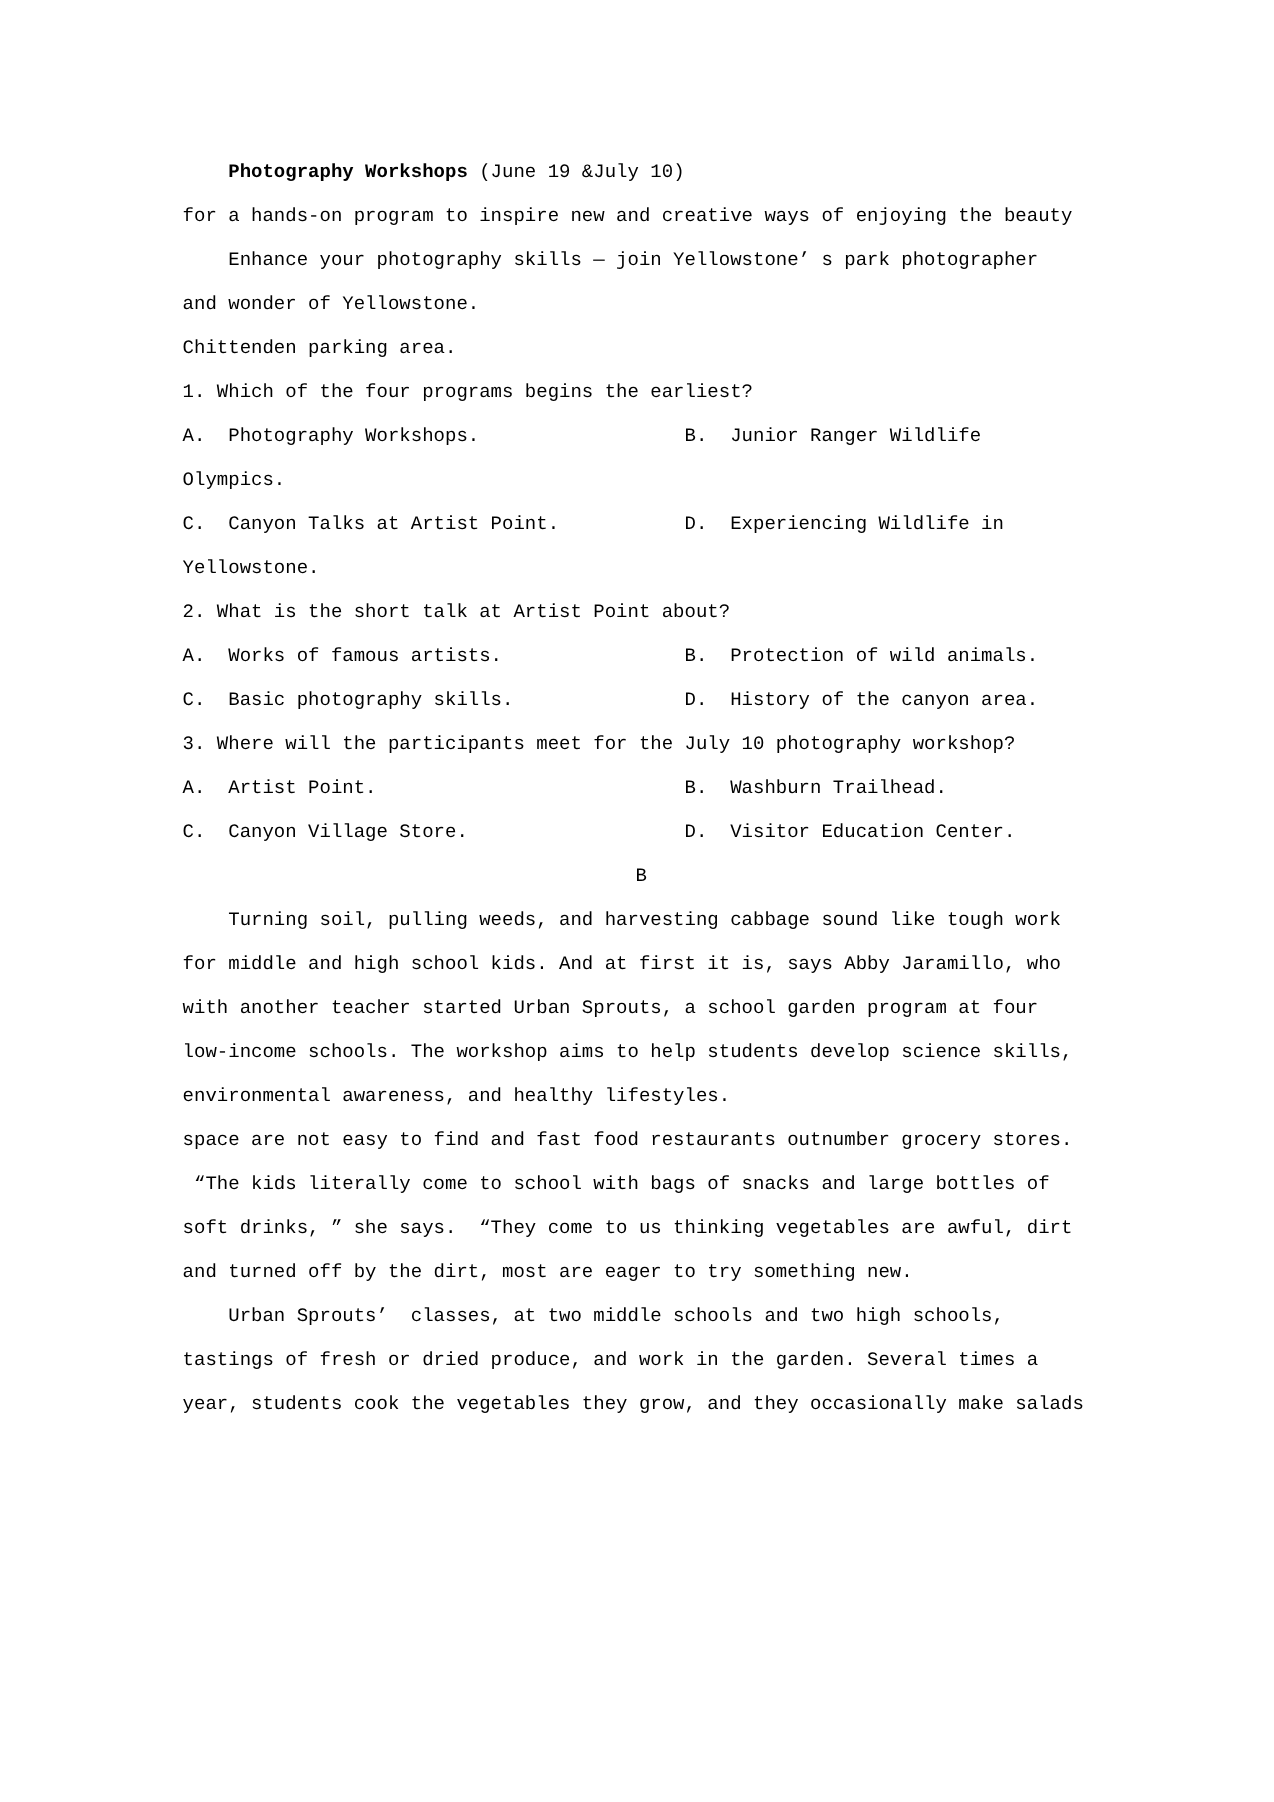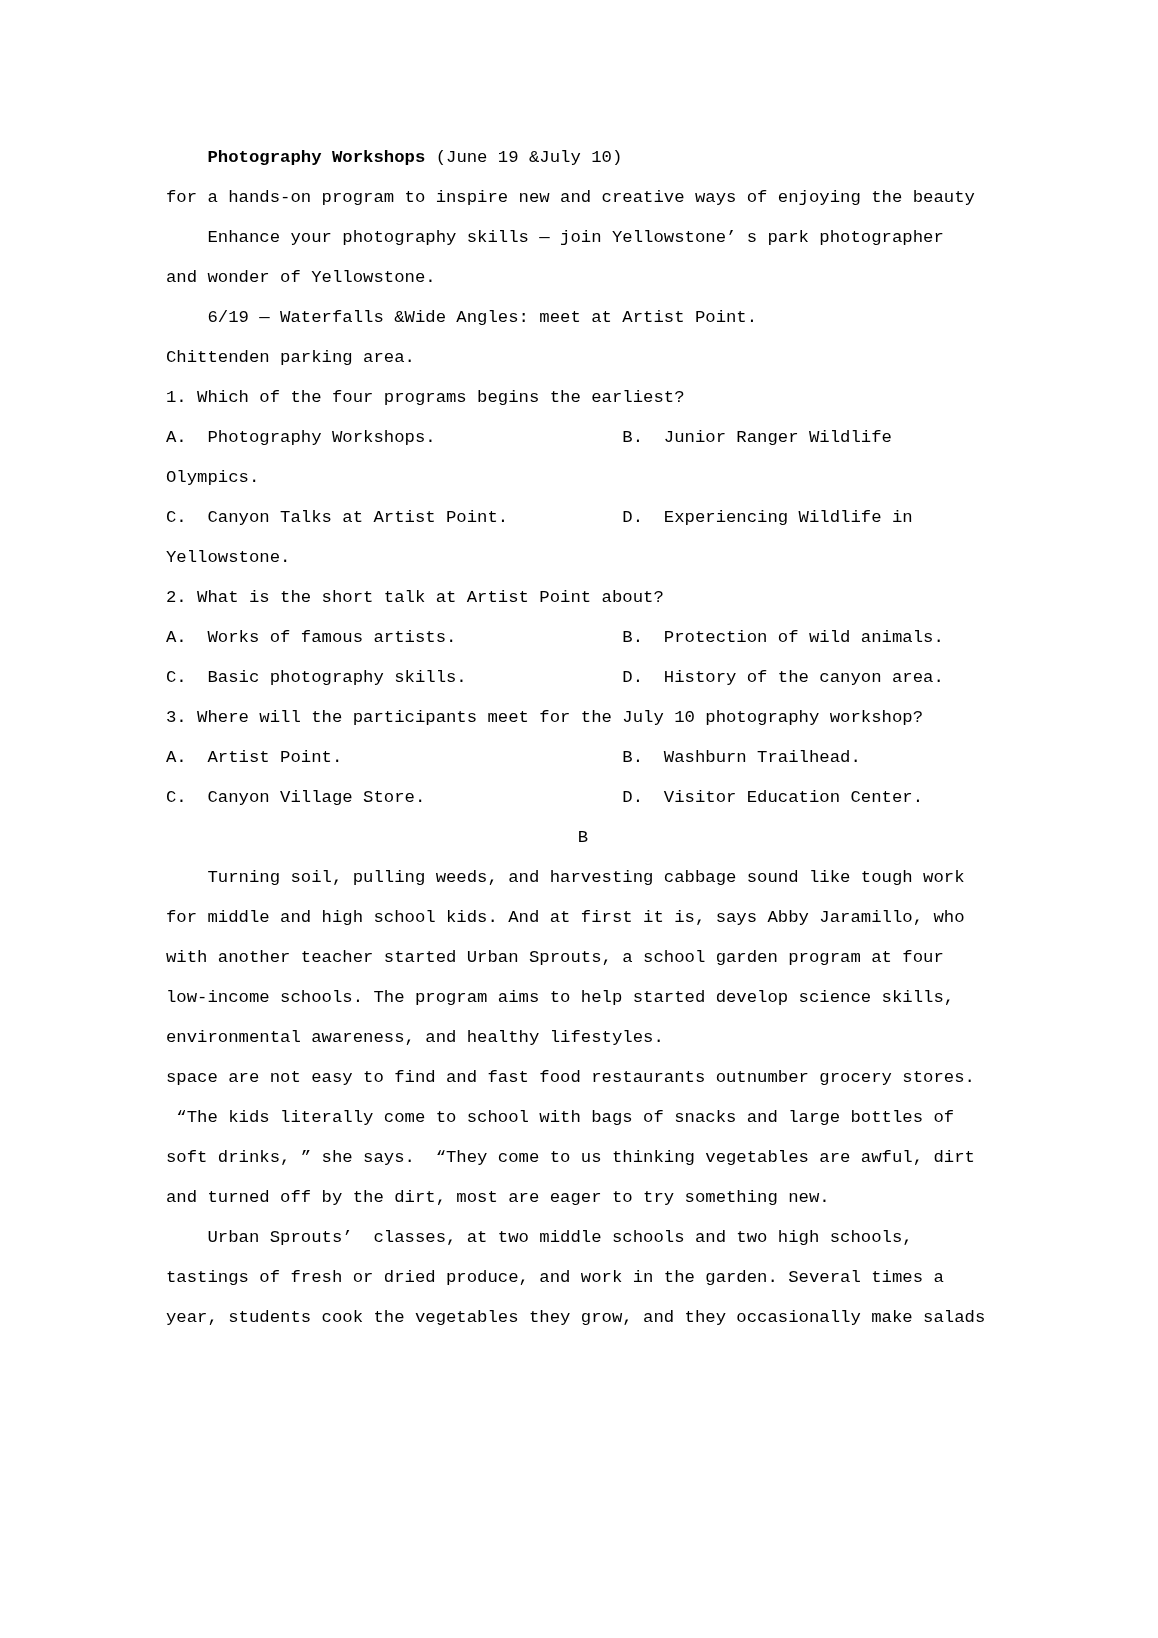--- a/index.html
+++ b/index.html
@@ -38,38 +38,37 @@
 </style>
 </head>
 <body>
 
 <div class="page">
   <div class="doc-body" id="doc-body">
       <div class="line"><span>    </span><span class="bold">Photography Workshops</span><span> (June 19 &amp;July 10)</span></div>
       <div class="line"><span>for a hands-on program to inspire new and creative ways of enjoying the beauty</span></div>
       <div class="line"><span>    Enhance your photography skills — join Yellowstone’ s park photographer</span></div>
       <div class="line"><span>and wonder of Yellowstone.</span></div>
-      <div class="line"><span>    6/19 — Waterfalls &amp;Wide Angles: meet at Artist Point.</span></div>
       <div class="line"><span>Chittenden parking area.</span></div>
       <div class="line"><span>1. Which of the four programs begins the earliest?</span></div>
       <div class="line"><span>A.  Photography Workshops.                  B.  Junior Ranger Wildlife</span></div>
       <div class="line"><span>Olympics.</span></div>
       <div class="line"><span>C.  Canyon Talks at Artist Point.           D.  Experiencing Wildlife in</span></div>
       <div class="line"><span>Yellowstone.</span></div>
       <div class="line"><span>2. What is the short talk at Artist Point about?</span></div>
       <div class="line"><span>A.  Works of famous artists.                B.  Protection of wild animals.</span></div>
       <div class="line"><span>C.  Basic photography skills.               D.  History of the canyon area.</span></div>
       <div class="line"><span>3. Where will the participants meet for the July 10 photography workshop?</span></div>
       <div class="line"><span>A.  Artist Point.                           B.  Washburn Trailhead.</span></div>
       <div class="line"><span>C.  Canyon Village Store.                   D.  Visitor Education Center.</span></div>
       <div class="line center"><span>B</span></div>
       <div class="line"><span>    Turning soil, pulling weeds, and harvesting cabbage sound like tough work</span></div>
       <div class="line"><span>for middle and high school kids. And at first it is, says Abby Jaramillo, who</span></div>
       <div class="line"><span>with another teacher started Urban Sprouts, a school garden program at four</span></div>
-      <div class="line"><span>low-income schools. The program aims to help started develop science skills,</span></div>
+      <div class="line"><span>low-income schools. The workshop aims to help students develop science skills,</span></div>
       <div class="line"><span>environmental awareness, and healthy lifestyles.</span></div>
       <div class="line"><span>space are not easy to find and fast food restaurants outnumber grocery stores.</span></div>
       <div class="line"><span> “The kids literally come to school with bags of snacks and large bottles of</span></div>
       <div class="line"><span>soft drinks, ” she says.  “They come to us thinking vegetables are awful, dirt</span></div>
       <div class="line"><span>and turned off by the dirt, most are eager to try something new.</span></div>
       <div class="line"><span>    Urban Sprouts’  classes, at two middle schools and two high schools,</span></div>
       <div class="line"><span>tastings of fresh or dried produce, and work in the garden. Several times a</span></div>
       <div class="line"><span>year, students cook the vegetables they grow, and they occasionally make salads</span></div>
     </div>
 </div>

